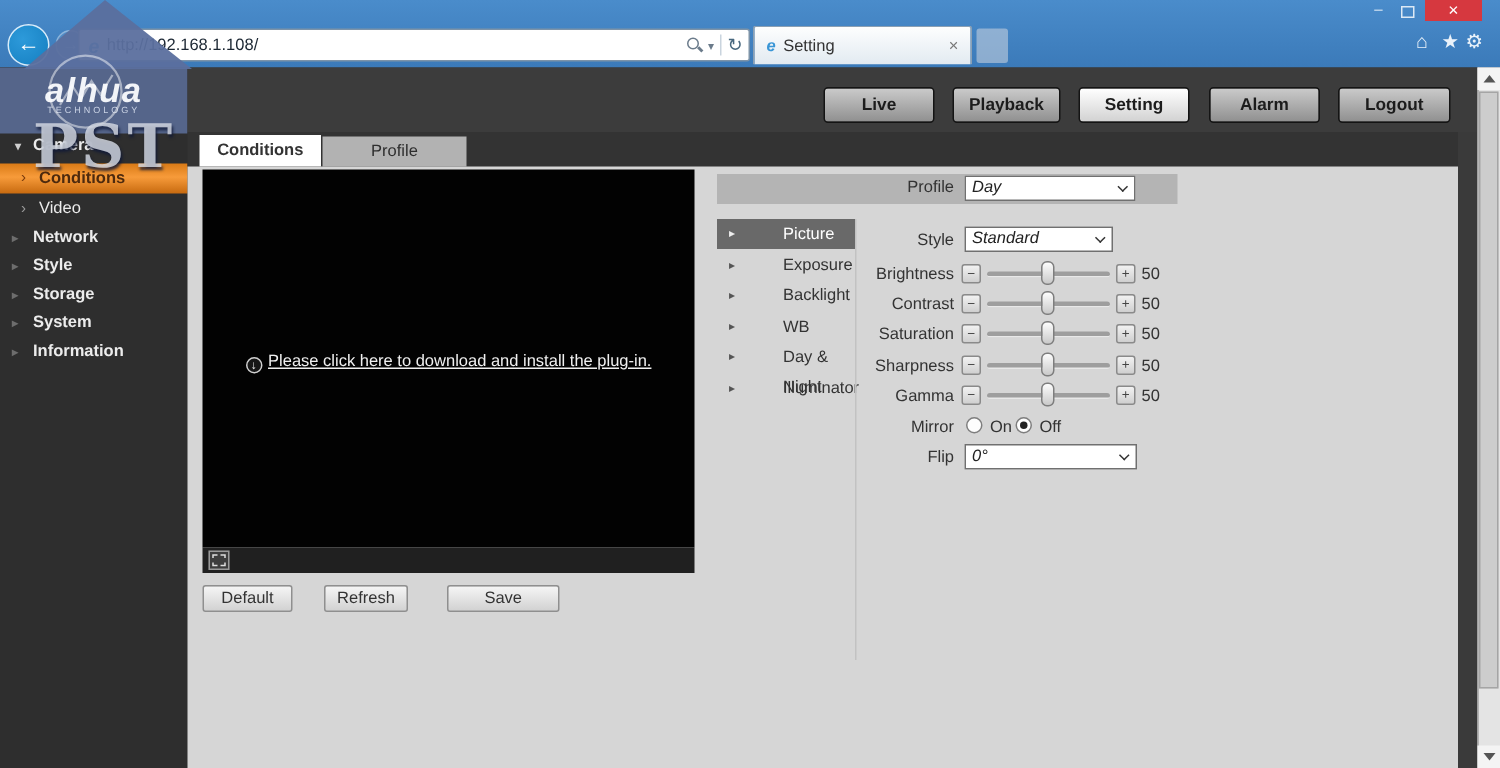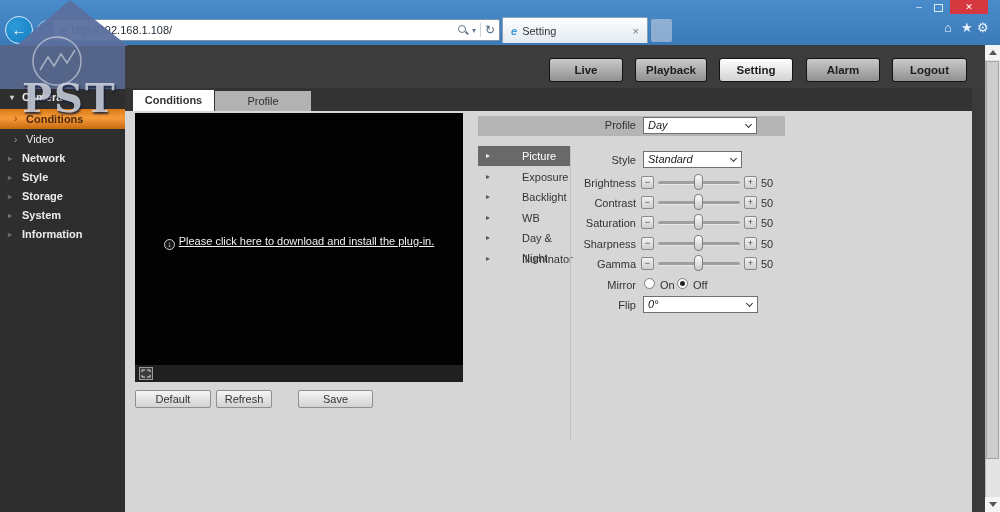--- a/index.html
+++ b/index.html
@@ -132,20 +132,21 @@
   <span class="tab-close">×</span>
 </div>
 <div class="abs newtab"></div>
 
 <span class="abs chrome-ic" style="left:944px;">⌂</span>
 <span class="abs chrome-ic" style="left:961px;">★</span>
 <span class="abs chrome-ic" style="left:977px;">⚙</span>
 
 <div class="abs sidebar"></div>
 <div class="abs logo-area">
+  <span class="logo-brand">alhua</span>
   <span class="logo-sub">TECHNOLOGY</span>
 </div>
 
 <div class="abs side-item" style="top:89px;">
   <span class="mk" style="color:#cfcfcf;left:10px;">▾</span>
   <span class="lb">Camera</span>
 </div>
 <div class="abs side-item side-sub side-active" style="top:109px;">
   <span class="mk">›</span>
   <span class="lb">Conditions</span>
@@ -199,21 +200,21 @@
 <div class="abs plugin-row">
   <span class="plugin-ic">↓</span><span class="plugin-link">Please click here to download and install the plug-in.</span>
 </div>
 <div class="abs video-strip"></div>
 <div class="abs expand-btn">
   <svg width="10" height="9">
     <path d="M1 3 V1 H4 M6 1 H9 V3 M9 6 V8 H6 M4 8 H1 V6" stroke="#ddd" stroke-width="1" fill="none"></path>
   </svg>
 </div>
 
-<div class="abs act-btn" style="left:135px;width:76px;">Default</div>
+<div class="abs act-btn" style="left:135px;width:60px;">Default</div>
 <div class="abs act-btn" style="left:216px;width:56px;">Refresh</div>
 <div class="abs act-btn" style="left:298px;width:75px;">Save</div>
 
 <div class="abs profile-bar"></div>
 <div class="abs lbl" style="left:478px;top:119px;width:158px;">Profile</div>
 <div class="abs sel" style="left:643px;top:117px;width:114px;height:17px;">
   <span>Day</span>
   <span class="chev"></span>
 </div>
 

